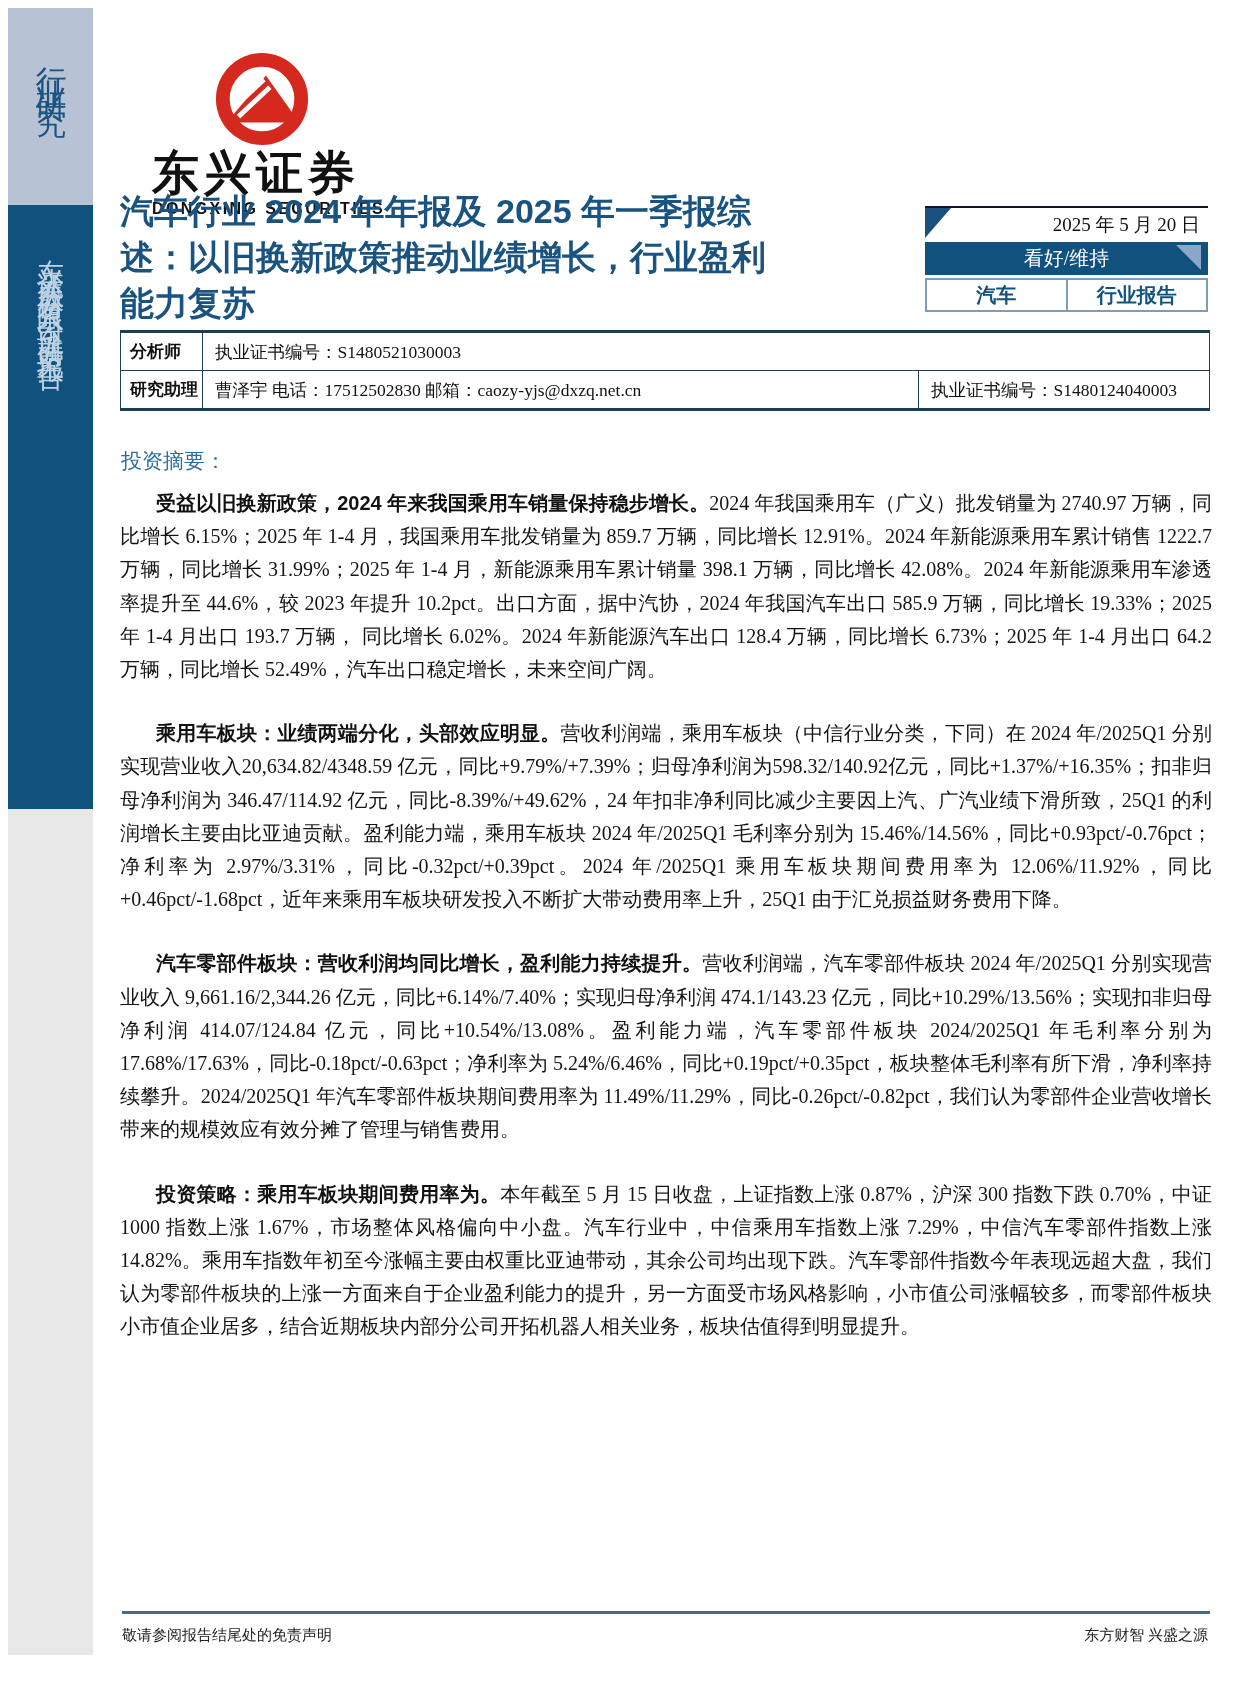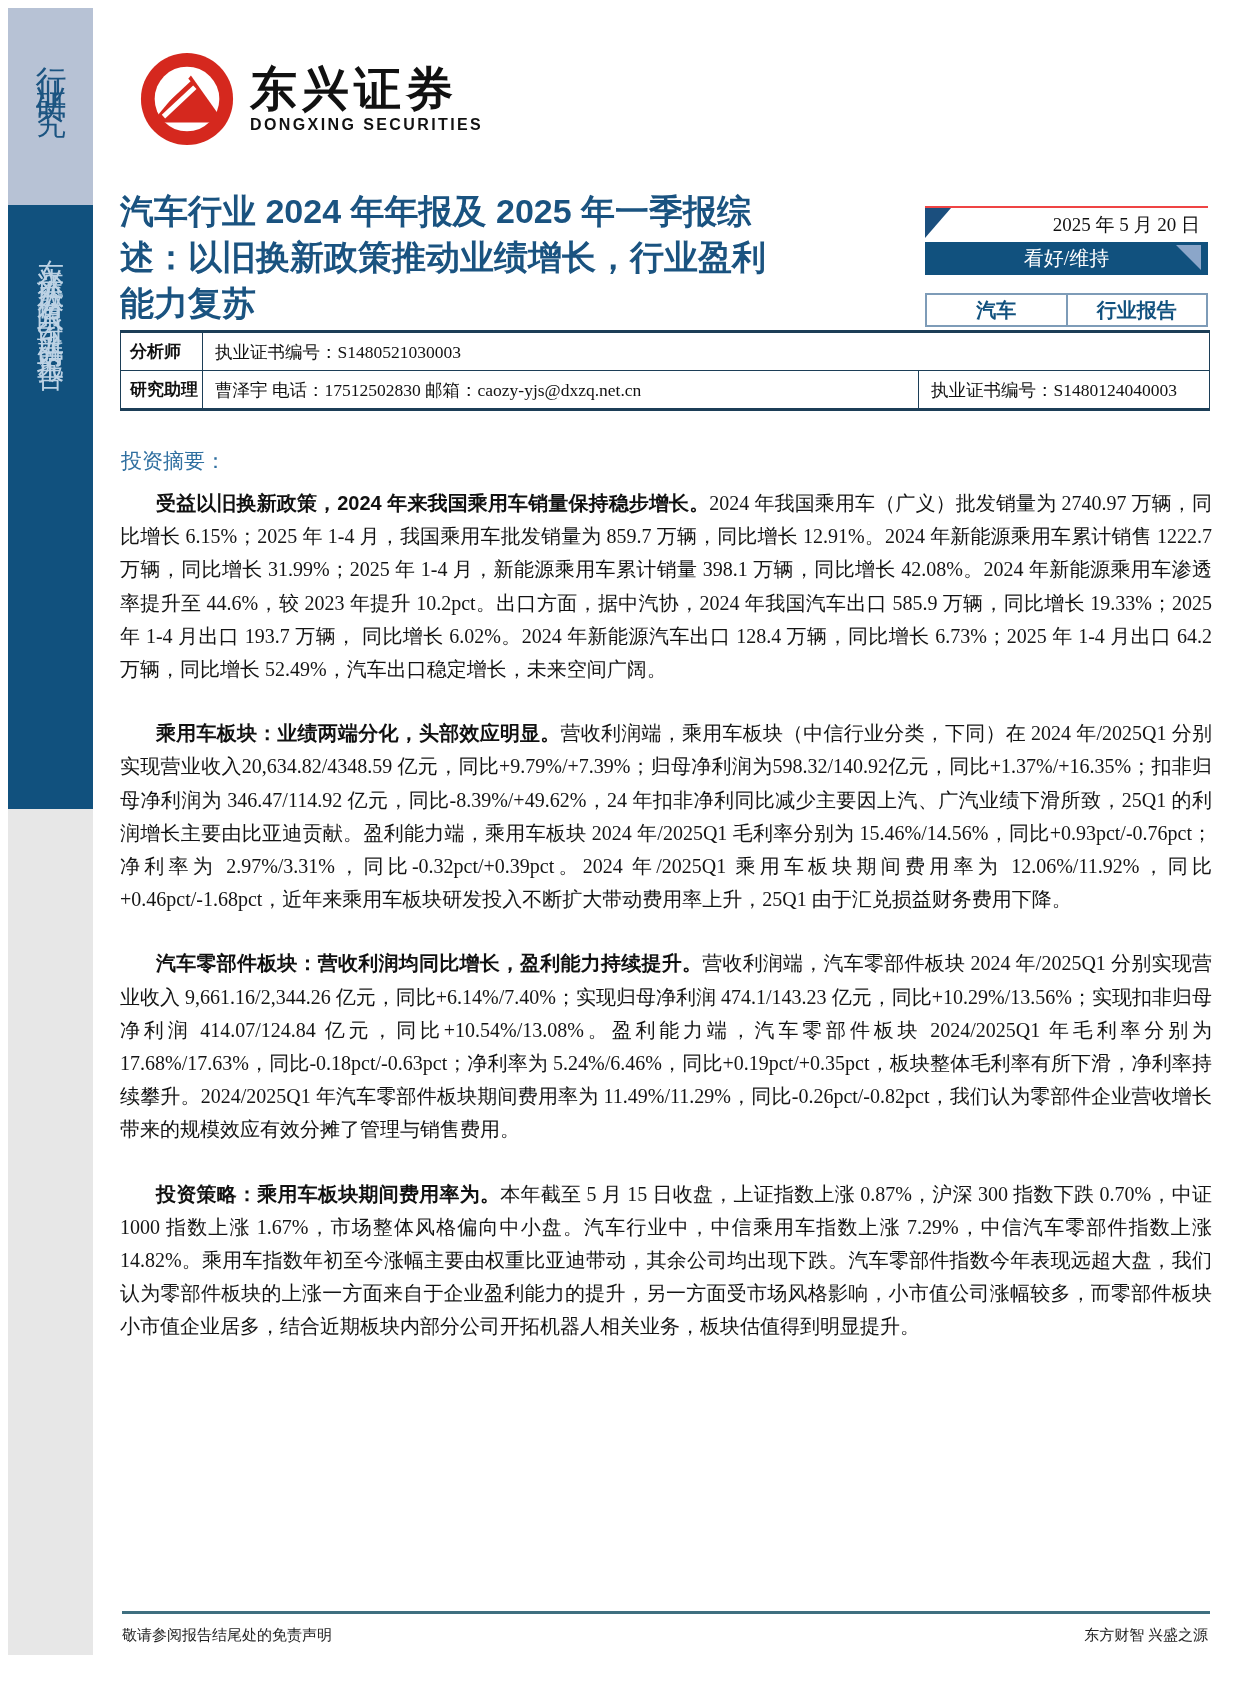--- a/index.html
+++ b/index.html
@@ -11,40 +11,40 @@
   .sidebar-top{position:absolute;left:8px;top:8px;width:85px;height:197px;background:#b7c2d5;
                display:flex;justify-content:center;}
   .sidebar-mid{position:absolute;left:8px;top:205px;width:85px;height:604px;background:#11517e;
                display:flex;justify-content:center;}
   .sidebar-bottom{position:absolute;left:8px;top:809px;width:85px;height:846px;background:#e7e7e7;}
   .v-text{writing-mode:vertical-rl;text-orientation:upright;}
   .sidebar-top .v-text{font-size:31px;letter-spacing:13px;color:#1b5481;padding-top:34px;}
   .sidebar-mid .v-text{font-size:27px;letter-spacing:7px;color:#bdd2e4;padding-top:32px;}
 
   
-  .logo{position:absolute;left:138px;top:50px;display:flex;align-items:center;}
+  .logo{position:absolute;left:138px;top:50px;display:flex;align-items:center;flex-direction:column;}
   .logo-emblem{width:98px;height:98px;}
   .logo-textwrap{margin-left:14px;}
   .logo-cn{font-size:47px;font-weight:bold;color:#111;letter-spacing:5px;line-height:50px;}
   .logo-en{font-size:16px;font-weight:bold;color:#111;letter-spacing:2.4px;margin-top:2px;}
 
   
   .report-title{position:absolute;left:120px;top:188px;width:672px;
                 font-size:34px;line-height:46px;font-weight:bold;color:#1a5380;}
 
   
   .info-box{position:absolute;left:925px;top:206px;width:283px;}
-  .info-date{position:relative;height:34px;border-top:2px solid #ef4444;}
+  .info-date{position:relative;height:34px;border-top:2px solid #0f172a;}
   .info-date .tri{position:absolute;left:0;top:0;}
   .info-date .date-text{position:absolute;right:8px;top:0;line-height:34px;font-size:19px;color:#111;}
   .info-rating{position:relative;height:33px;background:#11517e;padding-left:40px;}
   .info-rating .rating-text{position:absolute;left:0;right:0;top:0;text-align:center;
                             line-height:33px;font-size:20px;color:#fff;}
   .info-rating .tri{position:absolute;right:7px;top:3px;}
-  .info-tags{display:flex;height:34px;margin-top:18px;border:2px solid #7e9cb8;box-sizing:border-box;}
+  .info-tags{display:flex;height:34px;margin-top:3px;border:2px solid #7e9cb8;box-sizing:border-box;}
   .info-tags .cell{flex:1;text-align:center;line-height:30px;font-size:20px;font-weight:bold;color:#11517e;}
   .info-tags .cell + .cell{border-left:2px solid #7e9cb8;}
 
   
   .analyst-table{position:absolute;left:120px;top:330px;width:1090px;
                  border-top:3px solid #1c3e57;border-bottom:3px solid #1c3e57;
                  border-left:1px solid #1c3e57;border-right:1px solid #1c3e57;box-sizing:border-box;}
   .a-row{display:flex;height:37px;align-items:center;}
   .a-row + .a-row{border-top:1.5px solid #1c3e57;}
   .a-role{width:72px;padding-left:9px;font-weight:bold;font-size:17px;flex:none;}

